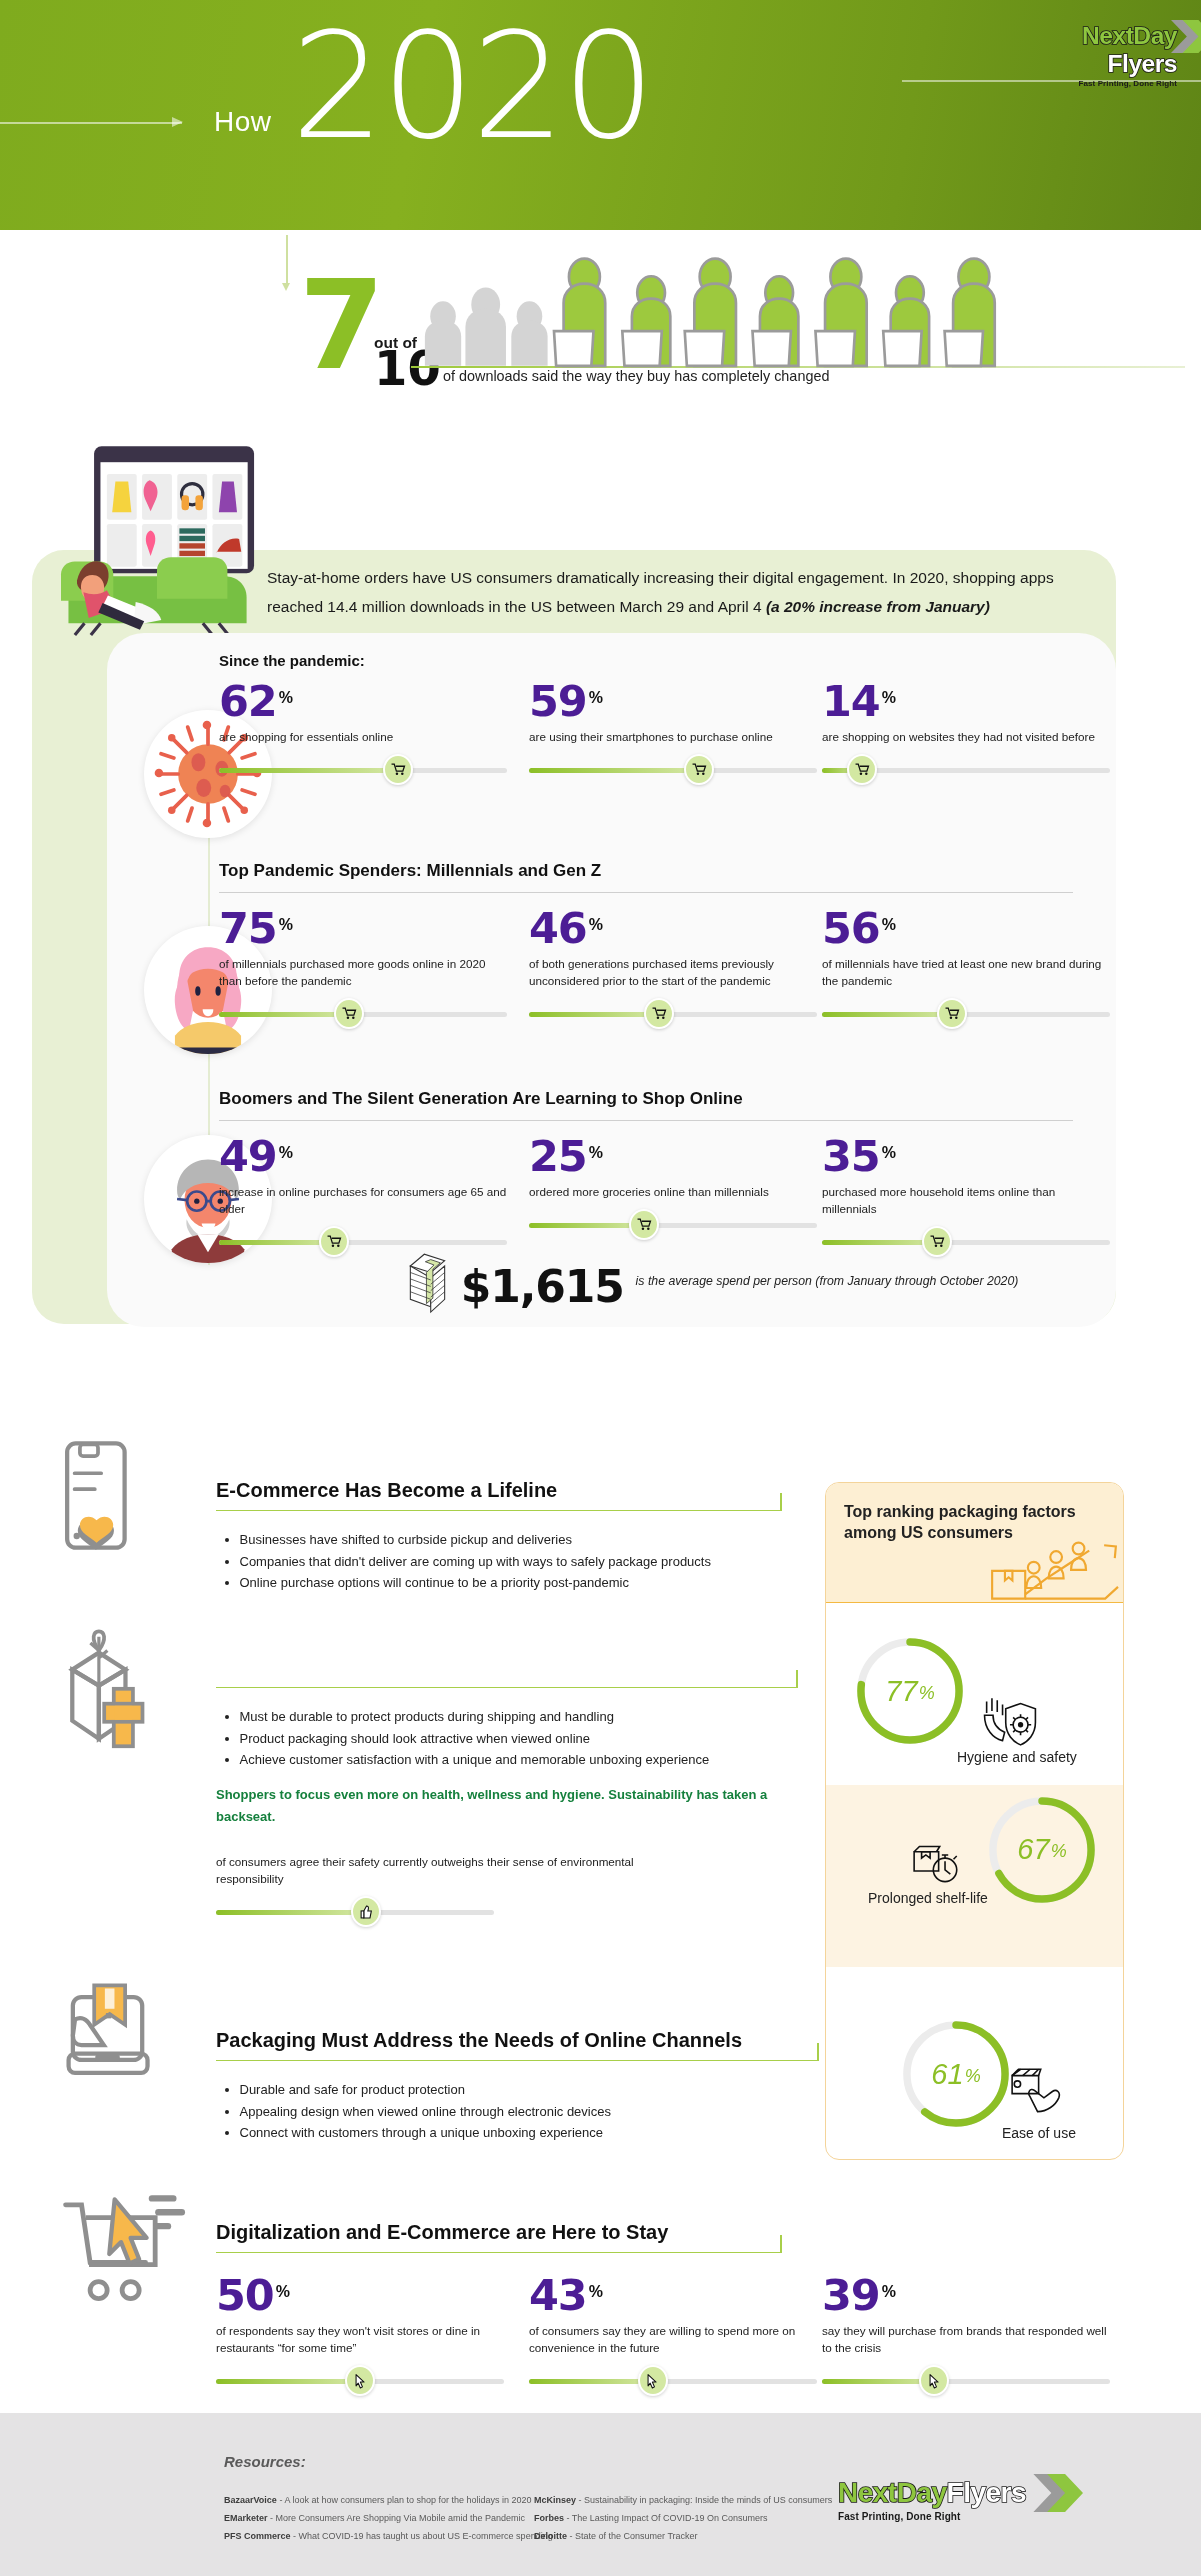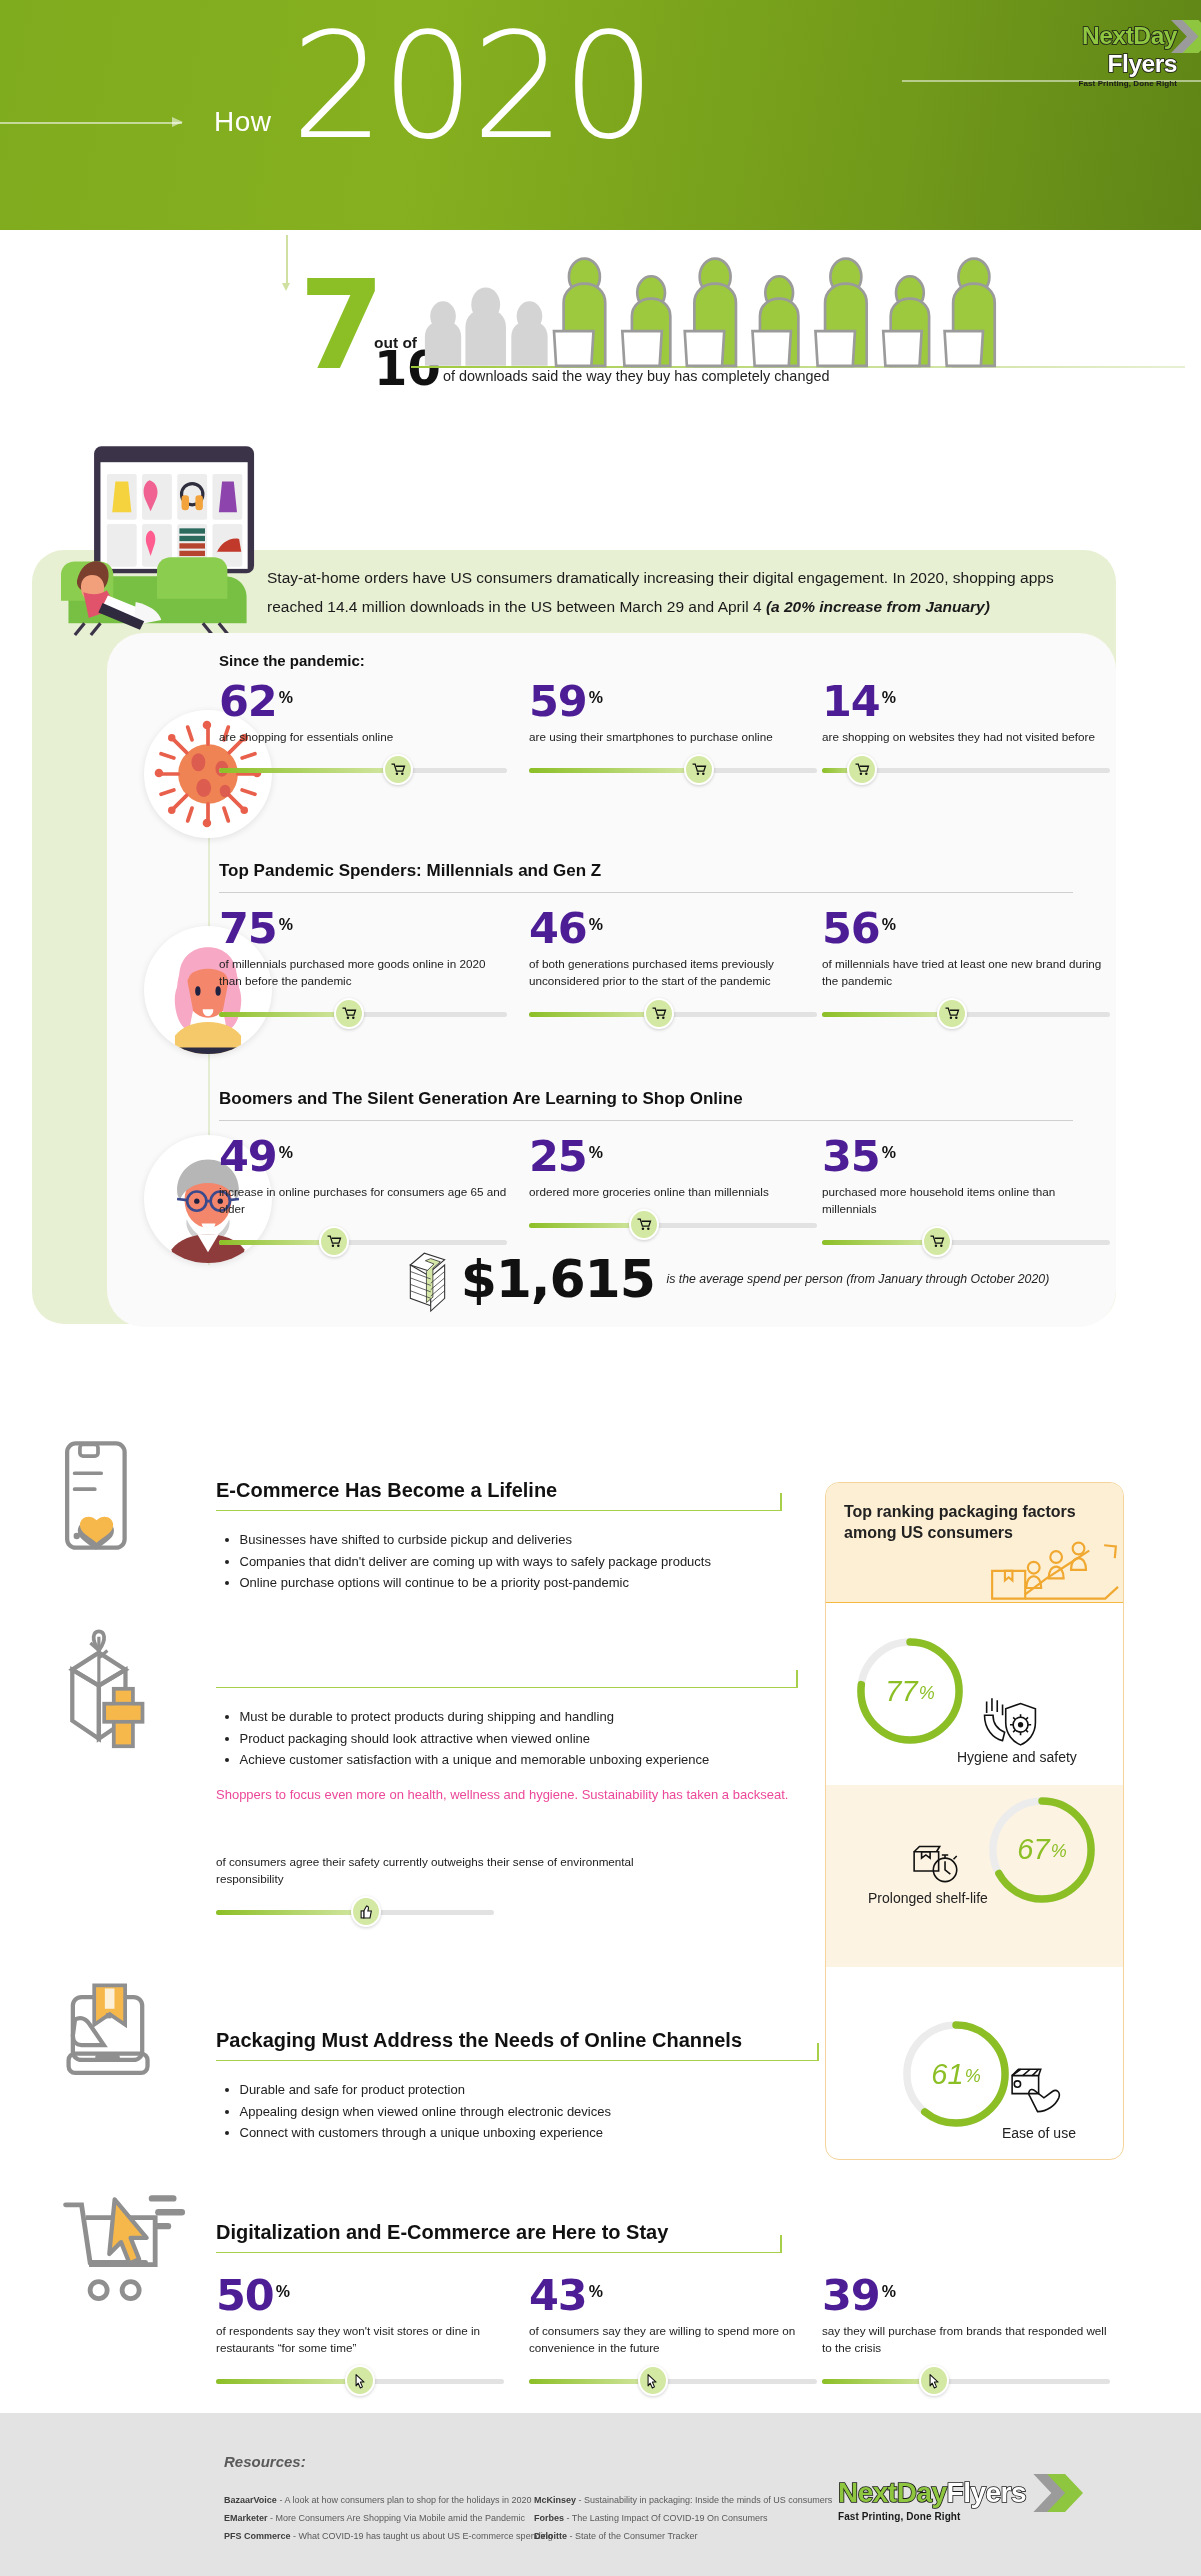--- a/index.html
+++ b/index.html
@@ -71,30 +71,30 @@
   .slider{position:relative;height:31px;margin-top:9.6px;}
   .track{position:absolute;left:0;top:14px;width:100%;height:5.3px;background:#e2e2e2;border-radius:3.2px;}
   .fill{position:absolute;left:0;top:14px;height:5.3px;border-radius:3.2px;background:linear-gradient(90deg,#8cbf26,#d6e8a8);}
   .knob{
     position:absolute;top:0;width:30px;height:31px;margin-left:-15px;border-radius:50%;
     background:#d3e8a2;border:2.1px solid #fff;box-shadow:0 1.1px 3.2px rgba(0,0,0,.18);
     display:flex;align-items:center;justify-content:center;
   }
   
   .money-row{position:absolute;left:406px;top:1249px;display:flex;align-items:center;gap:11.7px;}
-  .money-num{font-size:52px;font-weight:800;color:#111;font-family:"DejaVu Sans", sans-serif;letter-spacing:-1.1px;}
+  .money-num{font-size:44px;font-weight:800;color:#111;font-family:"DejaVu Sans", sans-serif;letter-spacing:-1.1px;margin-top:12px;}
   .money-cap{font-size:12.3px;font-style:italic;color:#222;}
   
   .lsec{position:absolute;}
   .lsec .l-title{font-size:20px;font-weight:800;color:#111;}
   .lsec .l-underline{height:1.6px;background:#a8cf4a;margin-top:7.5px;position:relative;}
   .lsec .l-underline:after{content:"";position:absolute;right:0;top:-17px;width:1.6px;height:17px;background:#a8cf4a;}
   .lsec ul{margin:18px 0 0 23.5px;}
   .lsec li{font-size:13px;line-height:21.4px;color:#222;}
-  .lsec p.body{font-size:13px;line-height:21.4px;color:#ec4899;margin-top:14px;}
+  .lsec p.body{font-size:13px;line-height:21.4px;color:#15803d;margin-top:14px;font-weight:bold;}
   .l-icon{position:absolute;}
   
   .factors{
     position:absolute;left:825px;top:1482px;width:299px;height:678px;
     background:#fff;border:1.1px solid #f4d49a;border-radius:14px;overflow:hidden;
   }
   .factors-head{
     position:relative;background:#fdefd3;border-bottom:1.1px solid #f4b942;
     border-radius:11.7px 11.7px 0 0;padding:18px 18px 0 18px;height:120px;
   }

